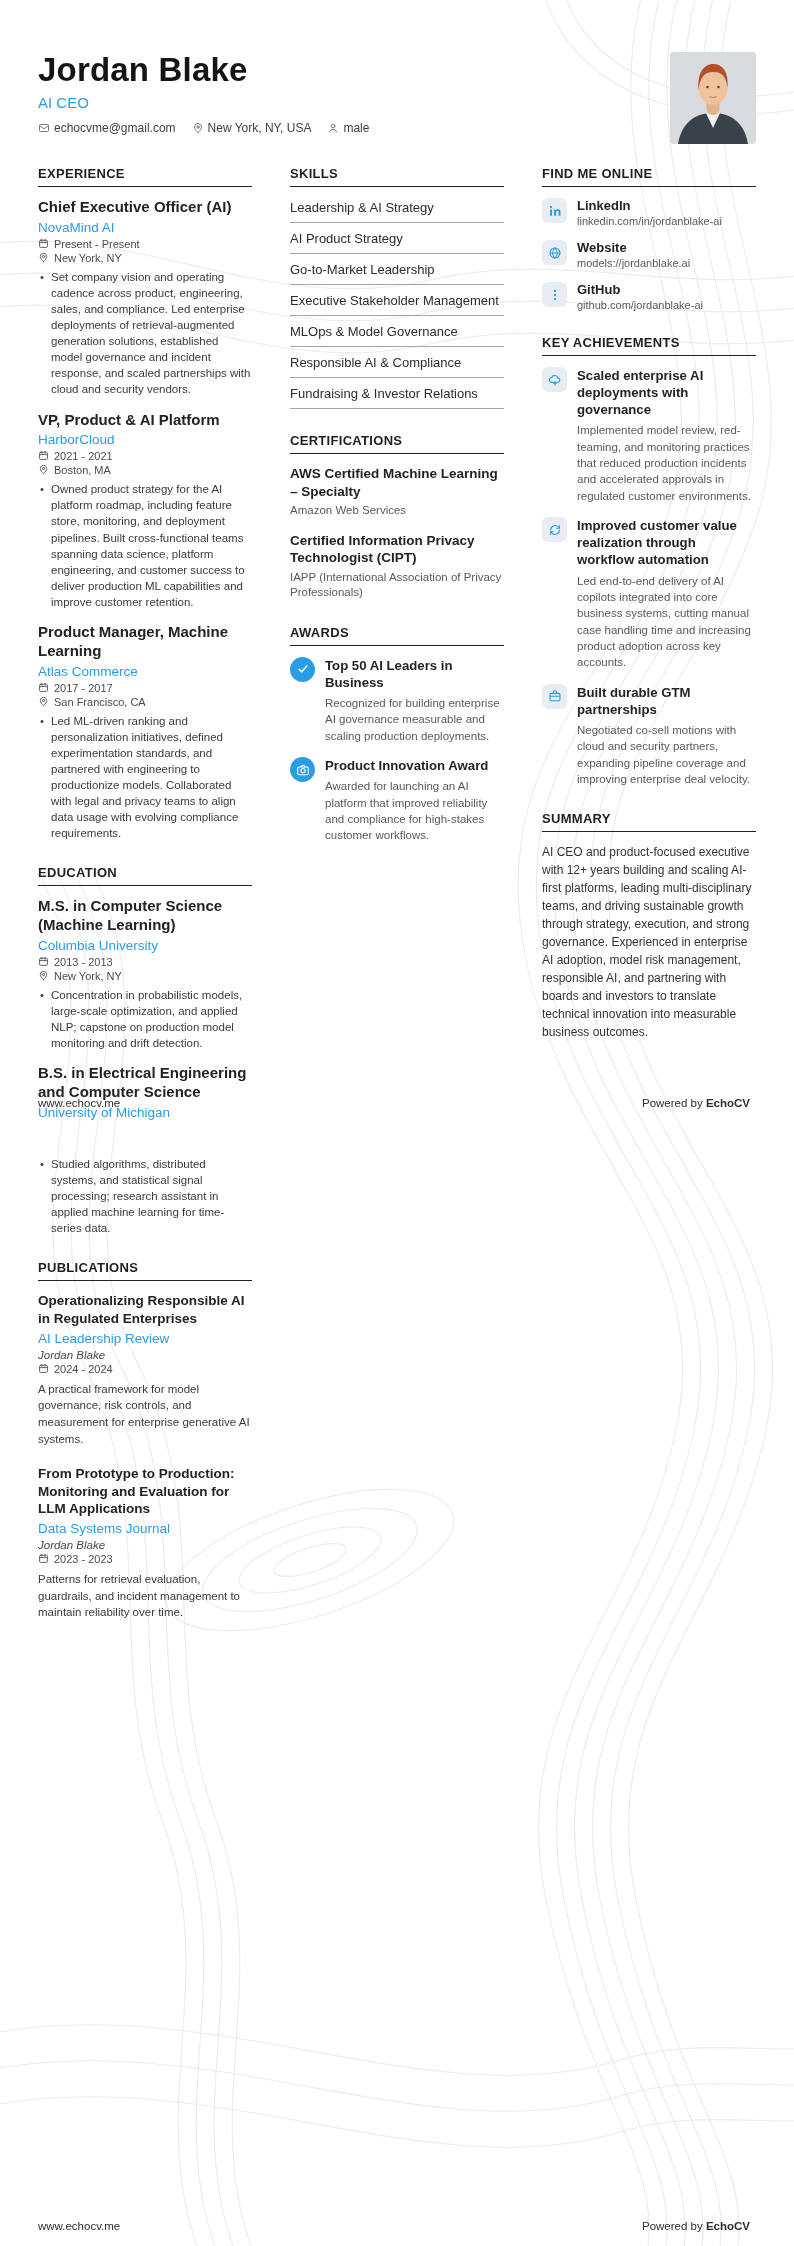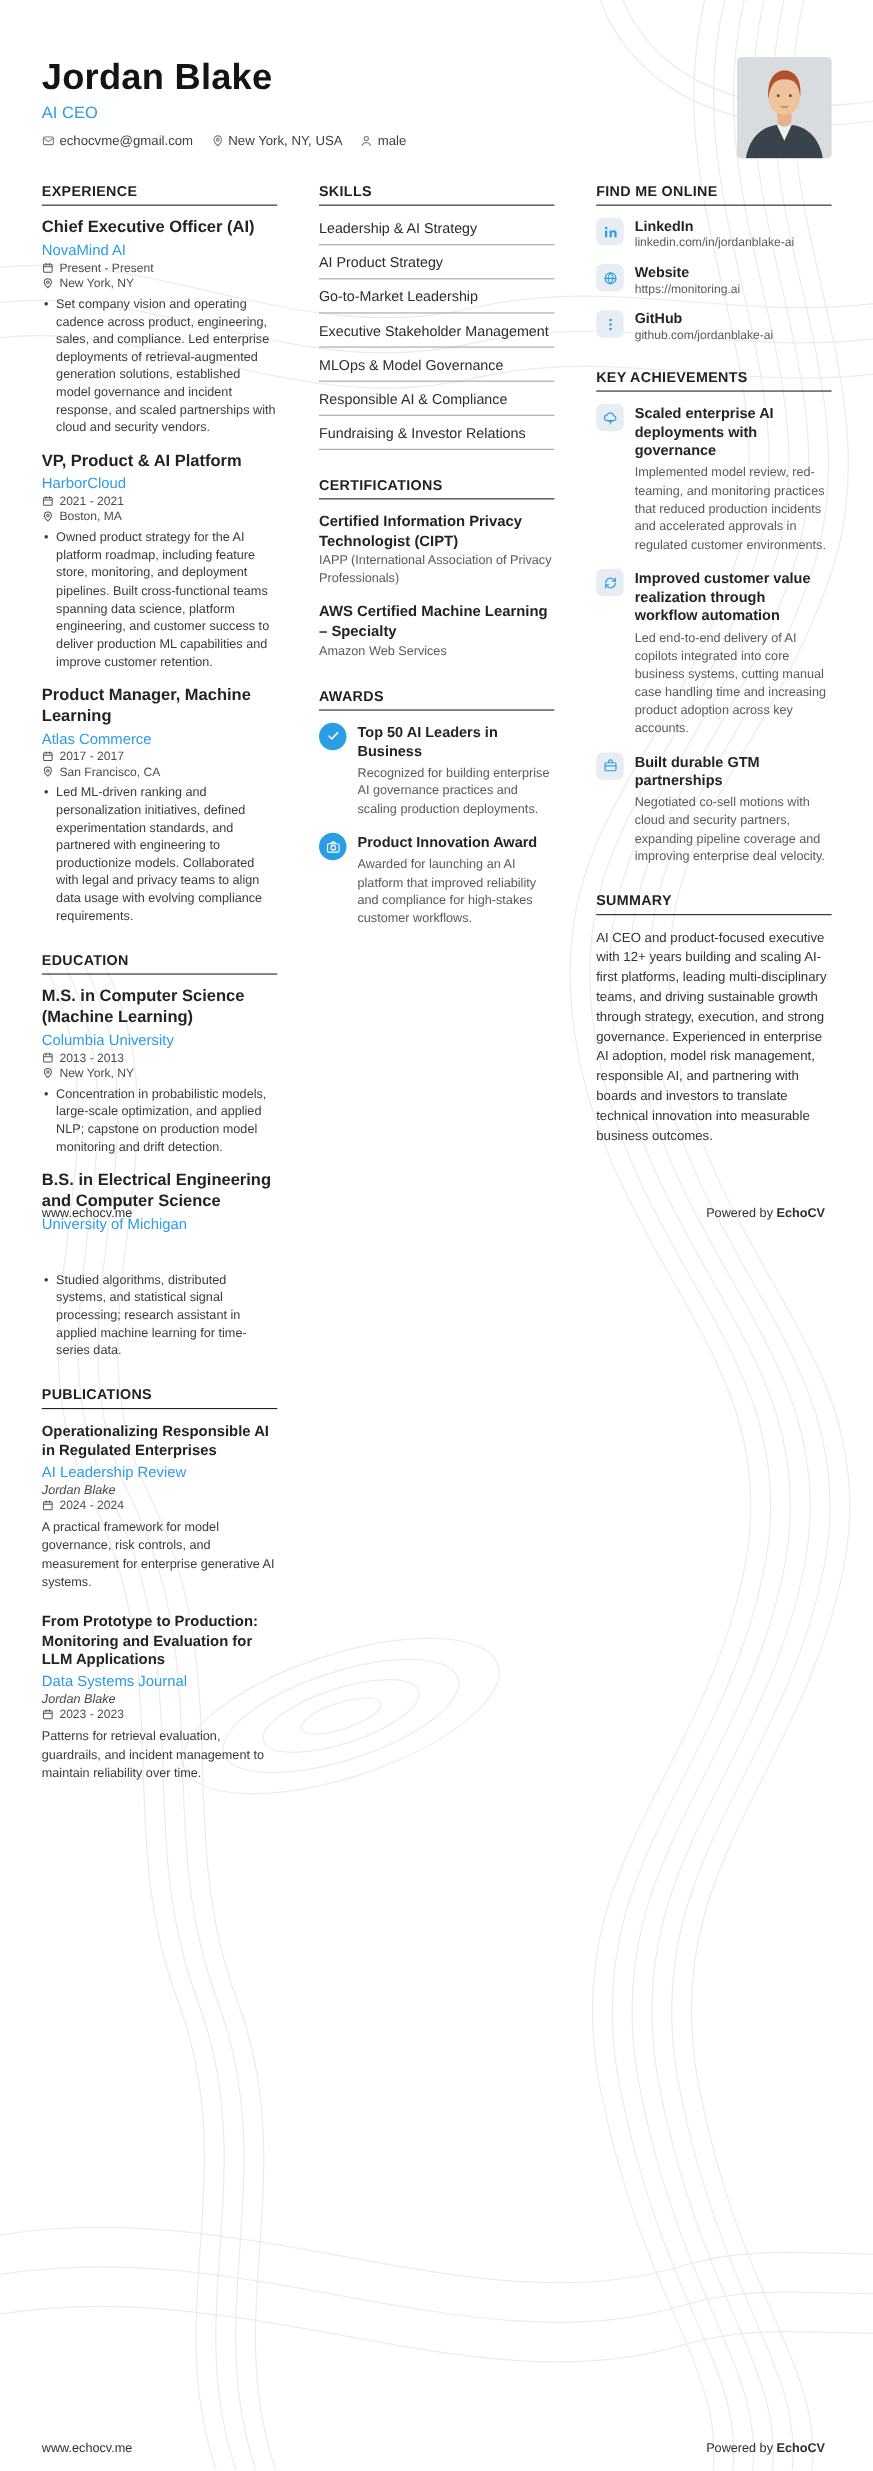--- a/index.html
+++ b/index.html
@@ -323,40 +323,40 @@
             <li class="skill">Executive Stakeholder Management</li>
             <li class="skill">MLOps &amp; Model Governance</li>
             <li class="skill">Responsible AI &amp; Compliance</li>
             <li class="skill">Fundraising &amp; Investor Relations</li>
           </ul>
         </section>
 
         <section class="sec">
           <h2 class="sec-h">CERTIFICATIONS</h2>
           <div class="cert">
+            <div class="cert-title">AWS Certified Machine Learning – Specialty</div>
+            <div class="cert-org">Amazon Web Services</div>
+          </div>
+          <div class="cert">
             <div class="cert-title">Certified Information Privacy Technologist (CIPT)</div>
             <div class="cert-org">IAPP (International Association of Privacy Professionals)</div>
           </div>
-          <div class="cert">
-            <div class="cert-title">AWS Certified Machine Learning – Specialty</div>
-            <div class="cert-org">Amazon Web Services</div>
-          </div>
         </section>
 
         <section class="sec">
           <h2 class="sec-h">AWARDS</h2>
           <div class="irow">
             <span class="chip round">
                 <svg>
                   <use href="#icon-check"></use>
                 </svg>
               </span>
             <div>
               <div class="i-title">Top 50 AI Leaders in Business</div>
-              <div class="i-desc">Recognized for building enterprise AI governance practices and scaling production deployments.</div>
+              <div class="i-desc">Recognized for building enterprise AI governance measurable and scaling production deployments.</div>
             </div>
           </div>
           <div class="irow">
             <span class="chip round">
                 <svg>
                   <use href="#icon-camera"></use>
                 </svg>
               </span>
             <div>
               <div class="i-title">Product Innovation Award</div>
@@ -383,21 +383,21 @@
           </div>
 
           <div class="irow">
             <span class="chip">
                 <svg>
                   <use href="#icon-globe"></use>
                 </svg>
               </span>
             <div>
               <div class="on-label">Website</div>
-              <div class="on-url">https://monitoring.ai</div>
+              <div class="on-url">models://jordanblake.ai</div>
             </div>
           </div>
 
           <div class="irow">
             <span class="chip">
                 <svg>
                   <use href="#icon-dots-v"></use>
                 </svg>
               </span>
             <div>

